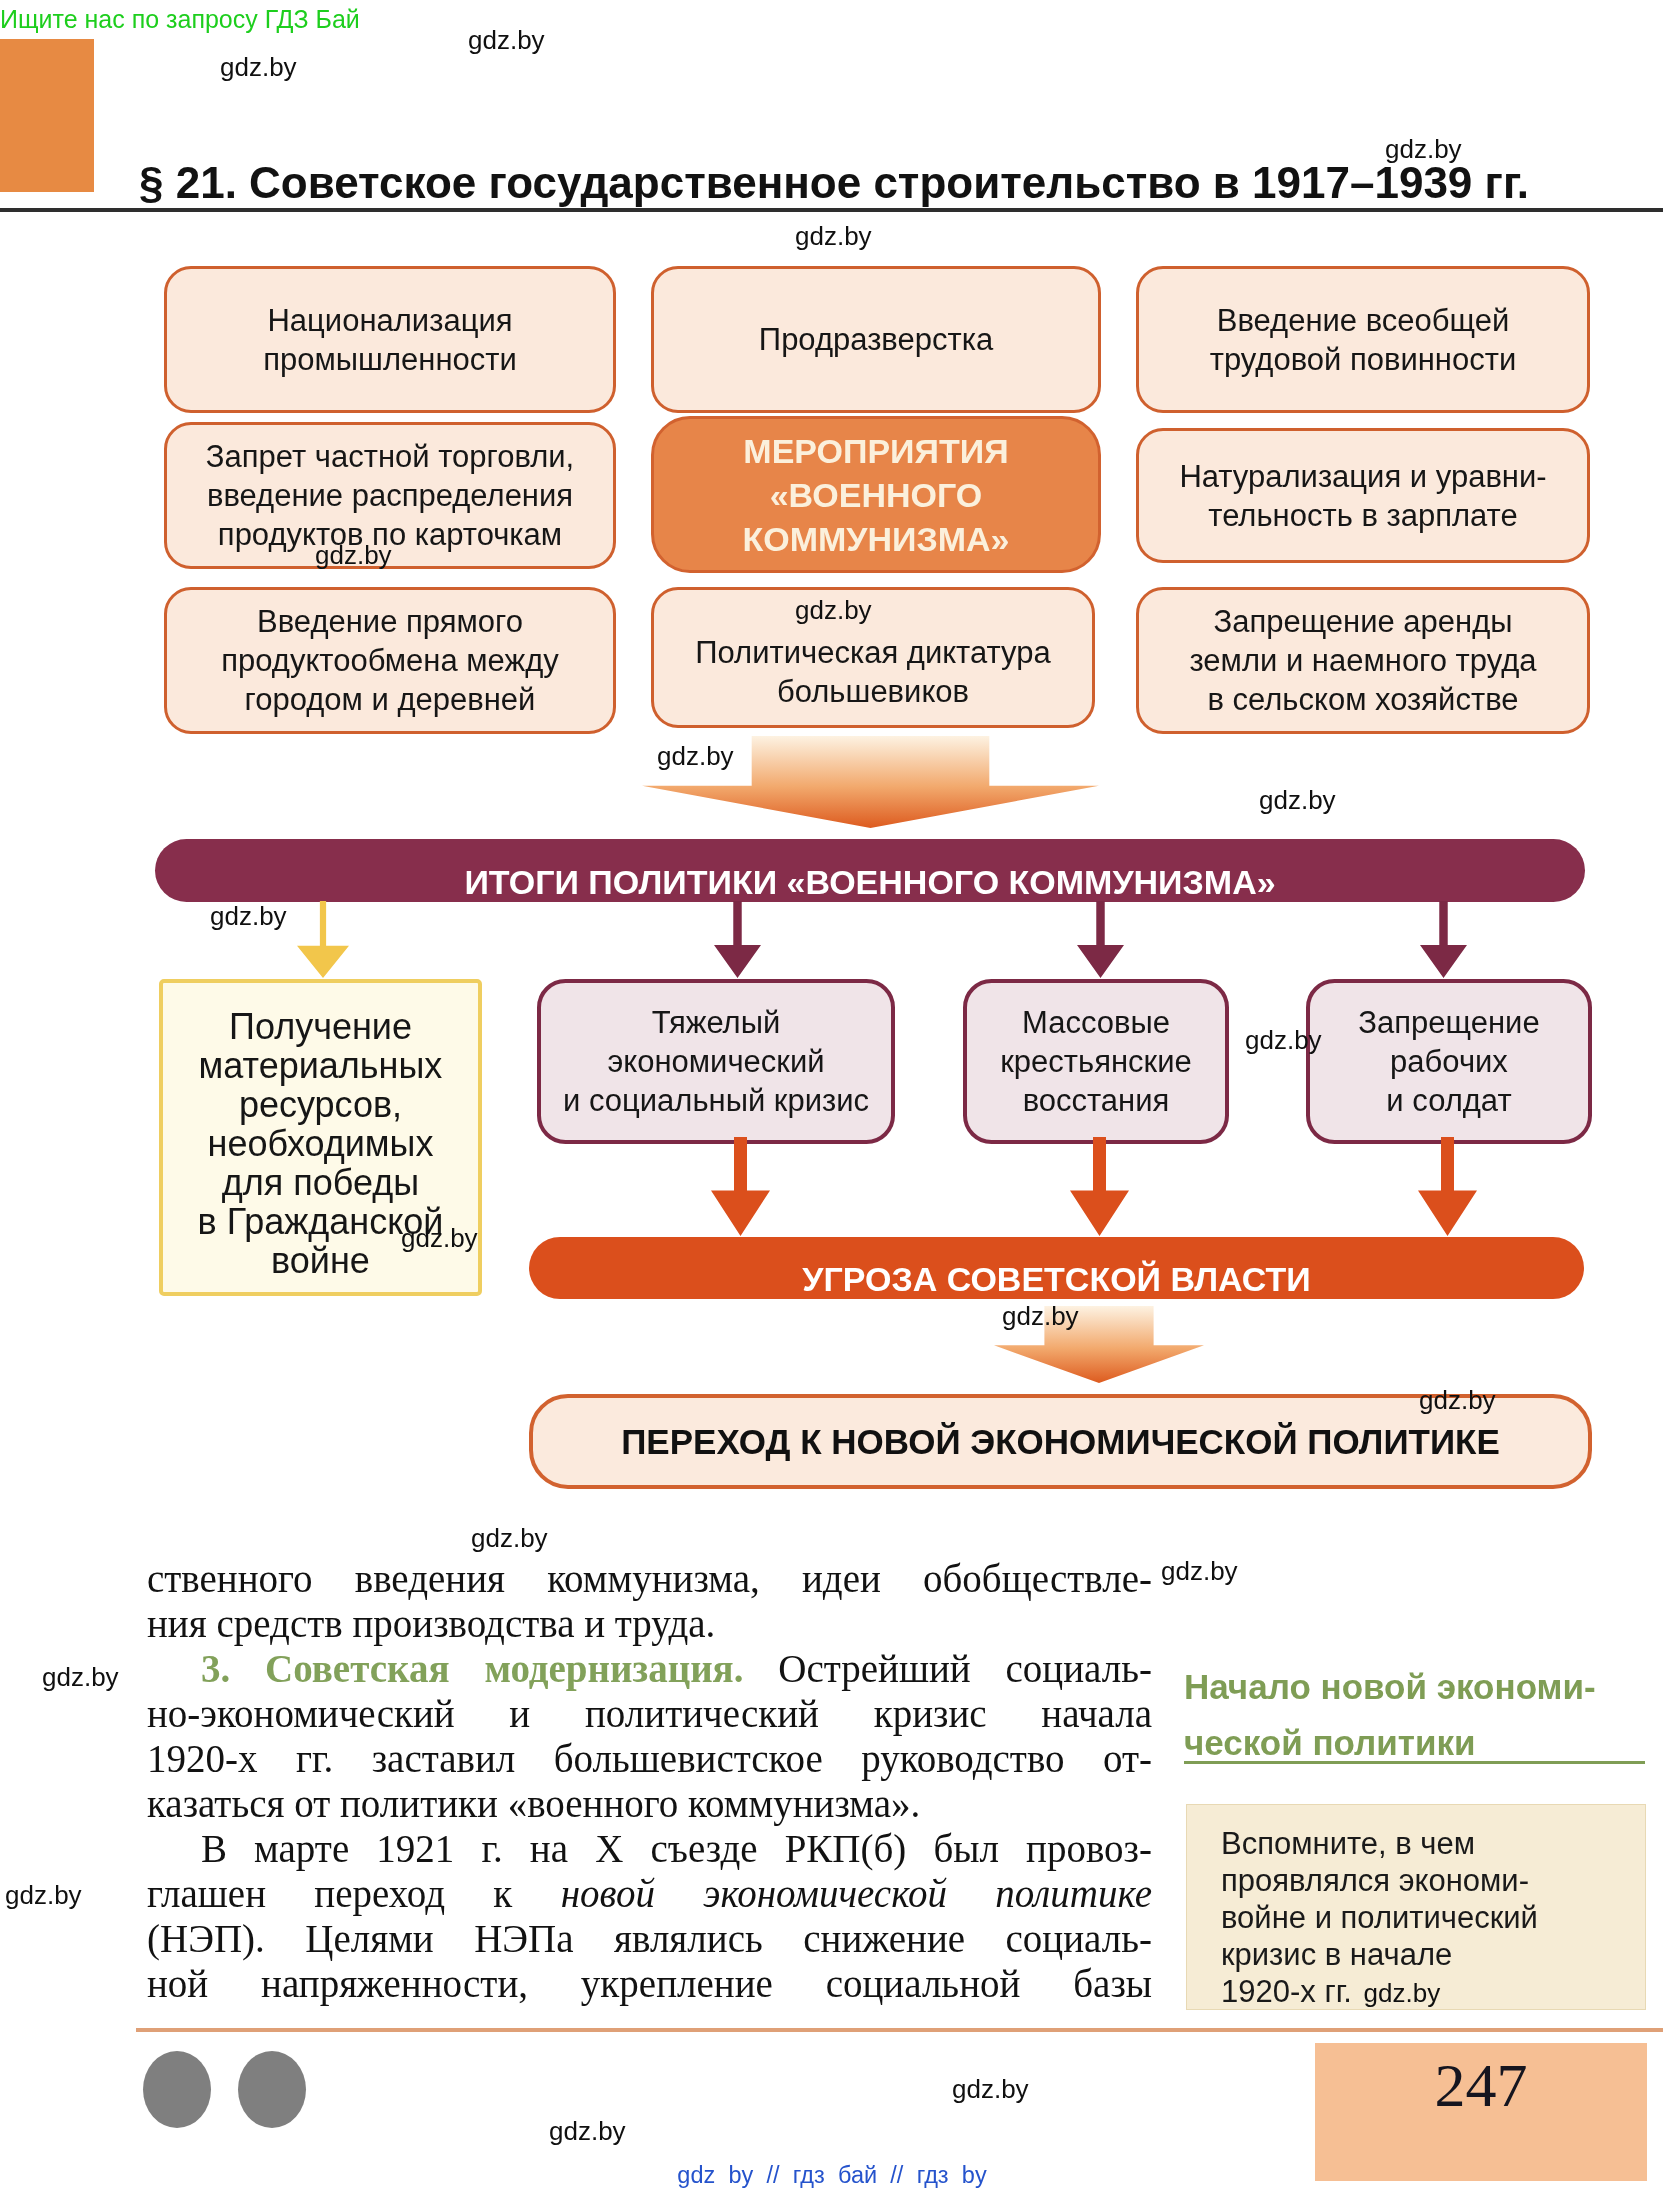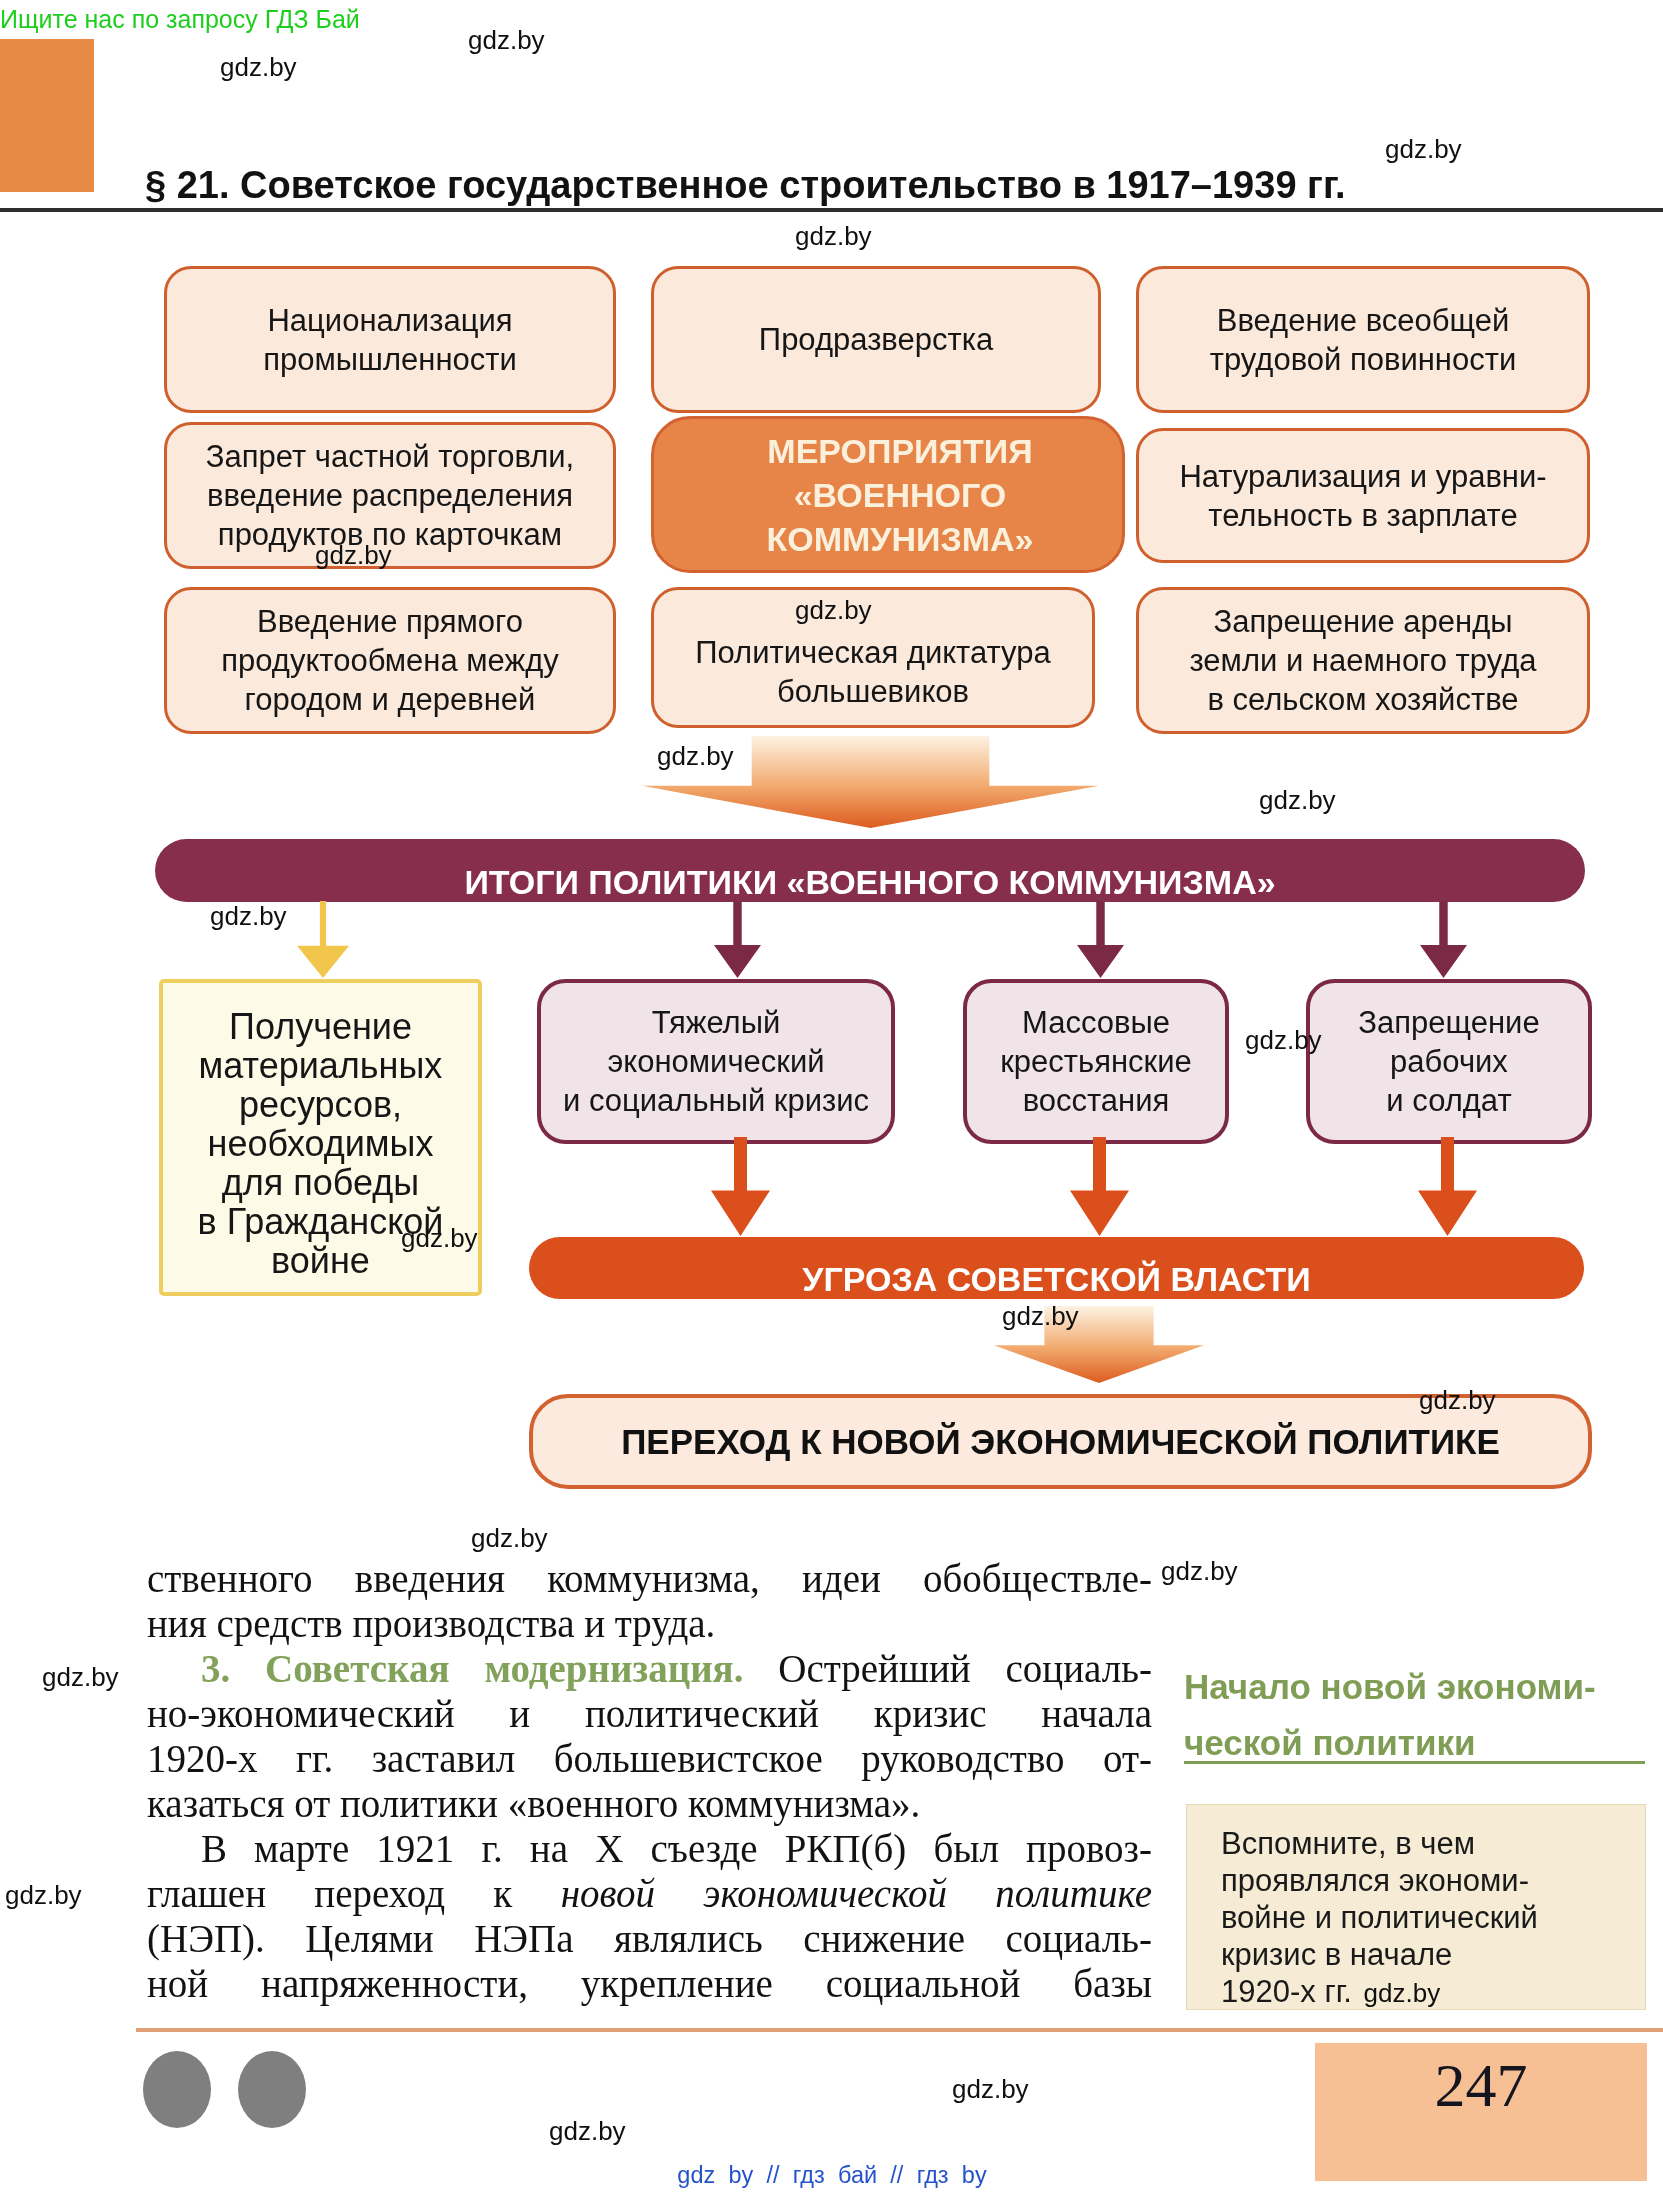--- a/index.html
+++ b/index.html
@@ -3,34 +3,34 @@
 <meta charset="utf-8">
 <style>
   html,body{margin:0;padding:0;background:#ffffff;}
   #page{position:relative;width:1664px;height:2205px;background:#ffffff;overflow:hidden;
         font-family:"Liberation Sans",sans-serif;color:#141414;}
 
   
   .promo{position:absolute;top:5px;left:0;width:100%;text-align:left;
          font-size:25px;color:#1dce1d;}
   .corner{position:absolute;left:0;top:39px;width:94px;height:153px;background:#e78a43;}
-  .title{position:absolute;left:139px;top:158px;margin:6px;font-size:38px;font-weight:bold;color:#121212;white-space:nowrap;}
+  .title{position:absolute;left:139px;top:158px;margin:0;font-size:44px;font-weight:bold;color:#121212;white-space:nowrap;}
   .hrule{position:absolute;left:0;top:208px;width:100%;height:4.2px;background:#2e2e2e;}
 
   
   .wm{position:absolute;font-size:26px;color:#101010;white-space:nowrap;}
   .wm-inline{font-size:26px;color:#101010;margin-left:11.7px;}
 
   
   .dbox{position:absolute;background:#fbe9dc;border:3.4px solid #cf602e;border-radius:27px;
         display:flex;align-items:center;justify-content:center;text-align:center;
         font-size:31px;line-height:39px;color:#161616;}
   .dbox .ln{display:block;}
   .center-box{background:#e78549;border-color:#d2622f;border-radius:39px;
-        color:#fbf0dc;font-weight:bold;font-size:34px;line-height:44px;padding-left:24px;}
+        color:#fbf0dc;font-weight:bold;font-size:34px;line-height:44px;}
   .banner{position:absolute;display:flex;align-items:flex-end;justify-content:center;
         color:#ffffff;font-weight:bold;font-size:34px;white-space:nowrap;}
   .itogi{background:#872e4c;border-radius:32px;}
   .ugroza{background:#db4f1c;border-radius:31px;}
   .result-box{position:absolute;background:#f0e4e8;border:4.2px solid #7c2945;border-radius:28.5px;
         display:flex;align-items:center;justify-content:center;text-align:center;
         font-size:31px;line-height:39px;color:#161616;}
   .result-box .ln{display:block;}
   .yellow-box{position:absolute;background:#fefae8;border:4.2px solid #efce60;border-radius:5px;
         text-align:center;font-size:36px;line-height:39px;color:#161616;padding-top:23.5px;box-sizing:border-box;}

